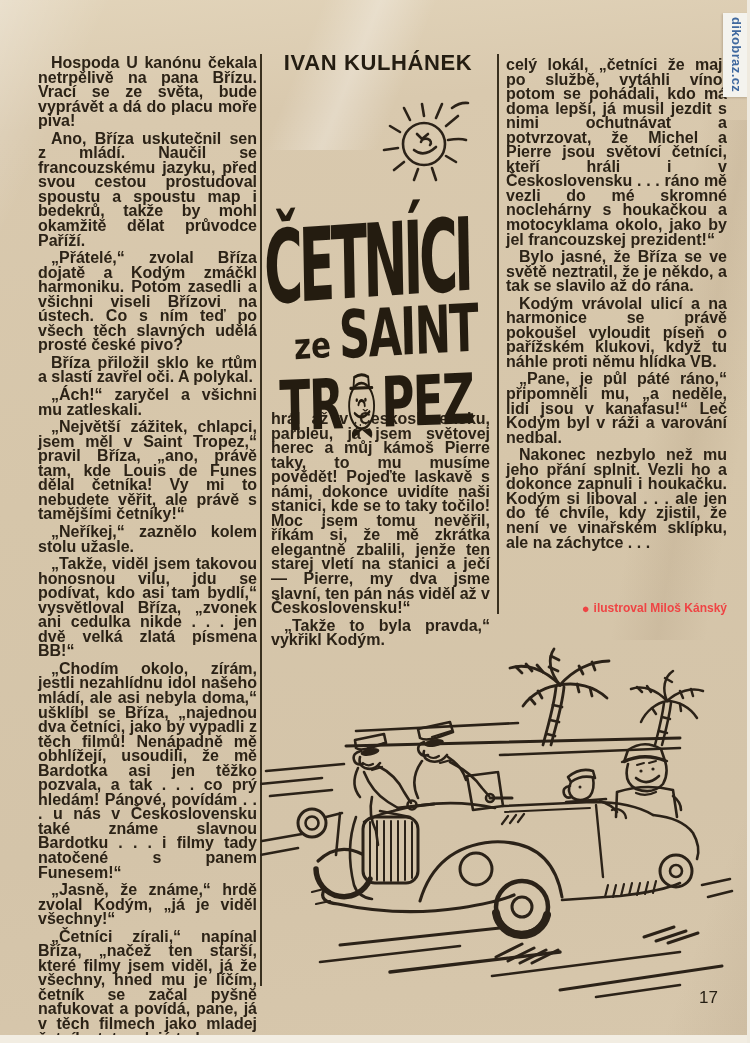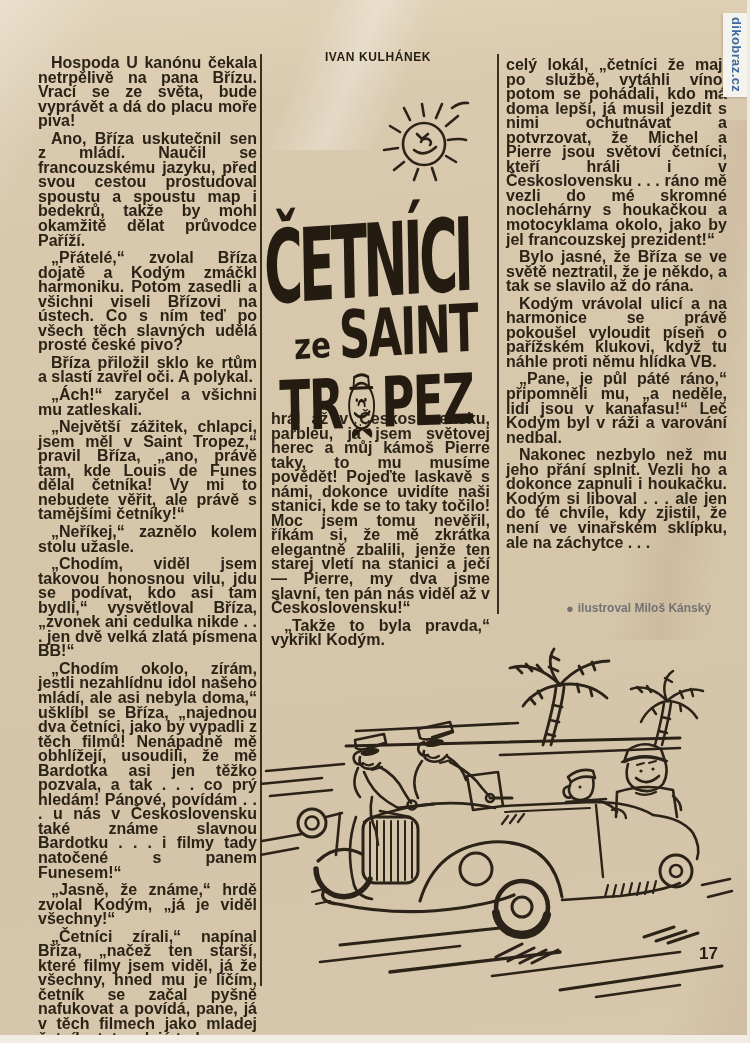--- a/index.html
+++ b/index.html
@@ -24,40 +24,40 @@
   .col p.flush{text-indent:0;}
   #col1{left:38px;top:56px;width:219px;}
   #col2-text{left:271px;top:412px;width:219px;}
   #col3{left:506px;top:58px;width:221px;}
 
   .vrule{position:absolute;width:2px;background:#39301f;}
   #rule1{left:260px;top:54px;height:932px;}
   #rule2{left:497px;top:54px;height:560px;}
 
   #author{position:absolute;left:266px;top:50px;width:224px;text-align:center;
-    font-weight:bold;font-size:12px;letter-spacing:.6px;color:#241d12;}
+    font-weight:bold;font-size:22px;letter-spacing:.6px;color:#241d12;}
 
   .title-word{position:absolute;color:#241c10;font-weight:bold;font-family:"DejaVu Sans",sans-serif;
     transform-origin:0 0;white-space:nowrap;}
   #t-cetnici{left:263px;top:210px;font-size:78px;letter-spacing:-6px;transform:scale(.68,1.3) rotate(-2deg);}
   #t-ze{left:293px;top:326px;font-size:31px;letter-spacing:0;transform:scale(.95,1.15) rotate(-3deg);}
   #t-saint{left:338px;top:297px;font-size:54px;letter-spacing:-2px;transform:scale(.80,1.22) rotate(-2deg);}
   #t-tropez{left:279px;top:366px;font-size:58px;letter-spacing:-2px;transform:scale(.78,1.2) rotate(-1.5deg);
     display:flex;align-items:flex-start;}
   #t-tropez .face{width:52px;height:62px;margin:4px -1px 0;}
 
   #sun{position:absolute;left:364px;top:96px;width:116px;height:104px;}
 
-  #credit{position:absolute;left:528px;top:601px;width:221px;text-align:center;
-    font-weight:bold;font-size:12px;color:#737373;}
+  #credit{position:absolute;left:506px;top:601px;width:221px;text-align:right;
+    font-weight:bold;font-size:12px;color:#ef4444;}
   #credit .dot{font-size:13px;vertical-align:-1px;margin-right:4px;}
 
   #illustration{position:absolute;left:260px;top:645px;width:474px;height:362px;}
 
-  #pagenum{position:absolute;left:699px;top:944px;font-weight:bold;font-size:17px;color:#241d12;}
+  #pagenum{position:absolute;left:699px;top:988px;font-weight:normal;font-size:17px;color:#241d12;}
 
   #watermark{position:absolute;left:723px;top:13px;width:25px;height:84px;background:#f4f3ee;
     box-shadow:-1px 1px 2px rgba(90,70,50,.25);}
   #watermark span{position:absolute;left:21px;top:4px;transform-origin:0 0;transform:rotate(90deg);
     white-space:nowrap;font-weight:bold;font-size:13px;letter-spacing:.4px;color:#40699f;}
 </style>
 </head>
 <body>
 
 <div class="crease"></div>
@@ -67,21 +67,21 @@
 <div class="vrule" id="rule2"></div>
 
 <div class="col" id="col1">
     <p>Hospoda U kanónu čekala netrpělivě na pana Břízu. Vrací se ze světa, bude vyprávět a dá do placu moře piva!</p>
     <p>Ano, Bříza uskutečnil sen z mládí. Naučil se francouzskému jazyku, před svou cestou prostudoval spoustu a spoustu map i bedekrů, takže by mohl okamžitě dělat průvodce Paříží.</p>
     <p>„Přátelé,“ zvolal Bříza dojatě a Kodým zmáčkl harmoniku. Potom zasedli a všichni viseli Břízovi na ústech. Co s ním teď po všech těch slavných udělá prosté české pivo?</p>
     <p>Bříza přiložil sklo ke rtům a slastí zavřel oči. A polykal.</p>
     <p>„Ách!“ zaryčel a všichni mu zatleskali.</p>
     <p>„Největší zážitek, chlapci, jsem měl v Saint Tropez,“ pravil Bříza, „ano, právě tam, kde Louis de Funes dělal četníka! Vy mi to nebudete věřit, ale právě s tamějšími četníky!“</p>
     <p>„Neříkej,“ zaznělo kolem stolu užasle.</p>
-    <p>„Chodím, viděl jsem takovou honosnou vilu, jdu se podívat, kdo asi tam bydlí,“ vysvětloval Bříza, „zvonek ani cedulka nikde . . . jen dvě velká zlatá písmena BB!“</p>
+    <p>„Takže, viděl jsem takovou honosnou vilu, jdu se podívat, kdo asi tam bydlí,“ vysvětloval Bříza, „zvonek ani cedulka nikde . . . jen dvě velká zlatá písmena BB!“</p>
     <p>„Chodím okolo, zírám, jestli nezahlídnu idol našeho mládí, ale asi nebyla doma,“ ušklíbl se Bříza, „najednou dva četníci, jako by vypadli z těch filmů! Nenápadně mě obhlížejí, usoudili, že mě Bardotka asi jen těžko pozvala, a tak . . . co prý hledám! Pánové, povídám . . . u nás v Československu také známe slavnou Bardotku . . . i filmy tady natočené s panem Funesem!“</p>
     <p>„Jasně, že známe,“ hrdě zvolal Kodým, „já je viděl všechny!“</p>
     <p>„Četníci zírali,“ napínal Bříza, „načež ten starší, které filmy jsem viděl, já že všechny, hned mu je líčím, četník se začal pyšně nafukovat a povídá, pane, já v těch filmech jako mladej četník statoval, já tedy</p>
   </div>
 <div class="col" id="col2-text">
     <p class="flush">hrál až v Československu, parbleu, já jsem světovej herec a můj kámoš Pierre taky, to mu musíme povědět! Pojeďte laskavě s námi, dokonce uvidíte naši stanici, kde se to taky točilo! Moc jsem tomu nevěřil, říkám si, že mě zkrátka elegantně zbalili, jenže ten starej vletí na stanici a ječí — Pierre, my dva jsme slavní, ten pán nás viděl až v Československu!“</p>
     <p>„Takže to byla pravda,“ vykřikl Kodým.</p>
   </div>
 <div class="col" id="col3">
     <p class="flush">celý lokál, „četníci že mají po službě, vytáhli víno, potom se pohádali, kdo má doma lepší, já musil jezdit s nimi ochutnávat a potvrzovat, že Michel a Pierre jsou světoví četníci, kteří hráli i v Československu . . . ráno mě vezli do mé skromné noclehárny s houkačkou a motocyklama okolo, jako by jel francouzskej prezident!“</p>

